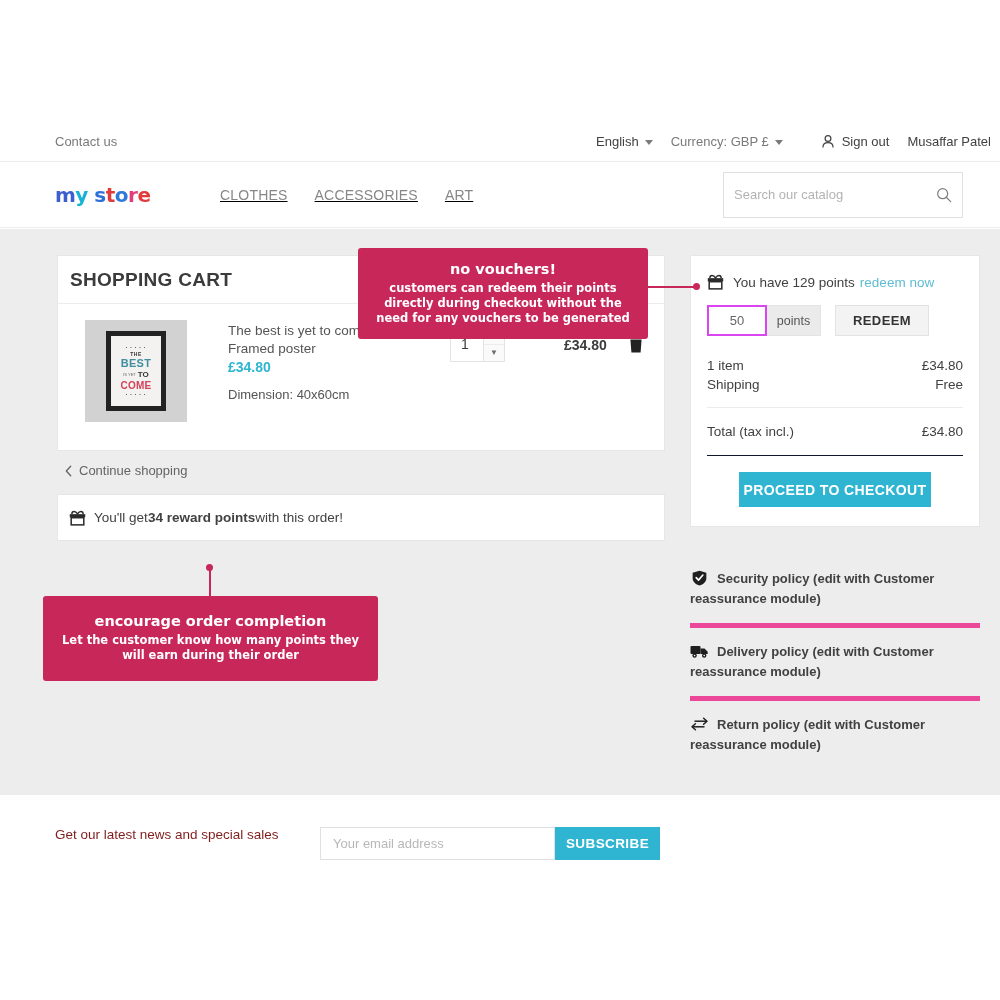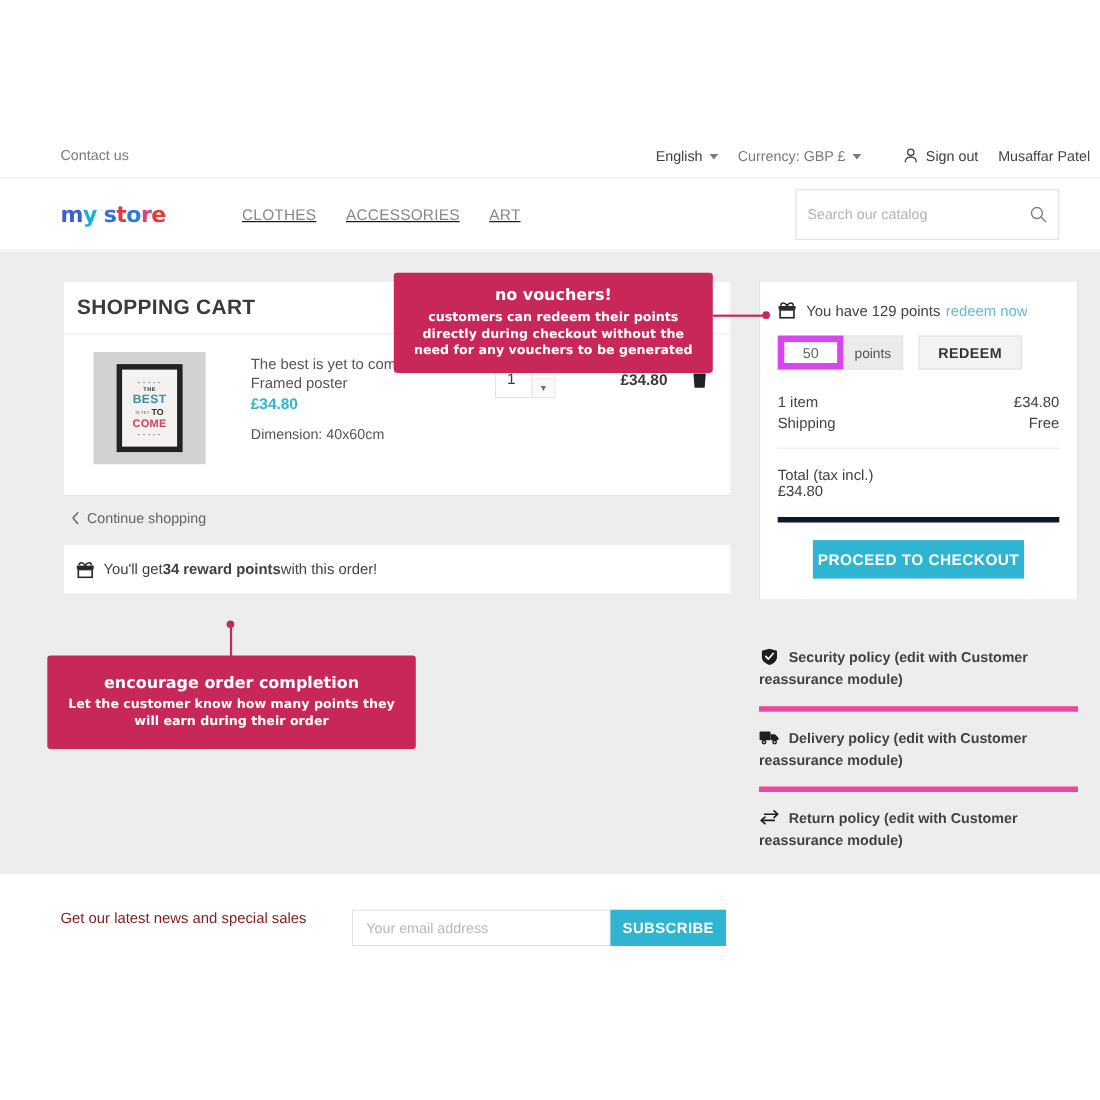--- a/index.html
+++ b/index.html
@@ -217,21 +217,21 @@
     font-size: 13.5px; color: #414141;
     display: flex; align-items: center;
   }
   .sum-points .gift-icon { width: 17px; height: 16px; margin-right: 9px; }
   .redeem-link { color: #5fbcd3; margin-left: 5px; }
   .redeem-row {
     display: flex; margin: 15px 16px 0 16px;
   }
   .redeem-input {
     width: 60px; height: 31px;
-    border: 6px solid #d946ef; background: #fff;
+    border: 2px solid #d946ef; background: #fff;
     display: flex; align-items: center; justify-content: center;
     font-size: 13px; color: #666;
   }
   .redeem-unit {
     width: 54px; height: 31px;
     border: 1px solid #e3e3e3; border-left: none;
     background: #ebebeb;
     display: flex; align-items: center; justify-content: center;
     font-size: 12.5px; color: #555;
   }
@@ -251,22 +251,21 @@
   .sum-line {
     display: flex; justify-content: space-between;
     font-size: 13.5px; color: #414141;
     line-height: 19px;
   }
   .sum-total {
     margin: 0 16px;
     padding: 16px 0 16px 0;
     display: flex; justify-content: space-between;
     font-size: 13.5px; color: #414141;
-    border-bottom: 5px solid #0f172a;
-    flex-direction: column;
+    border-bottom: 1px solid #0f172a;
   }
   .checkout-wrap { padding: 16px 16px 19px 16px; display: flex; justify-content: center; }
   .checkout-btn {
     background: #2fb5d2; color: #fff;
     height: 35px; width: 192px;
     display: flex; align-items: center; justify-content: center;
     font-size: 14px; font-weight: bold; letter-spacing: .4px;
   }
 
   .policies { margin-top: 28px; }

